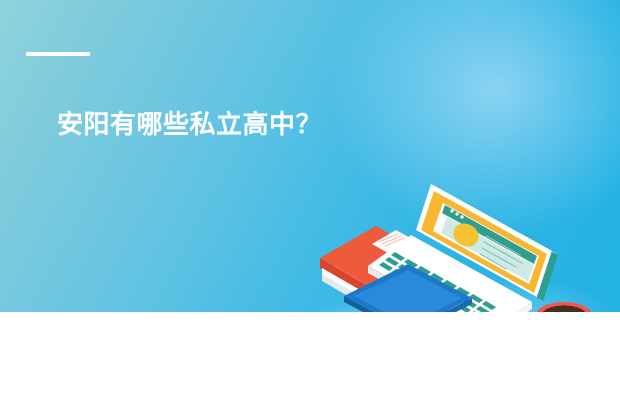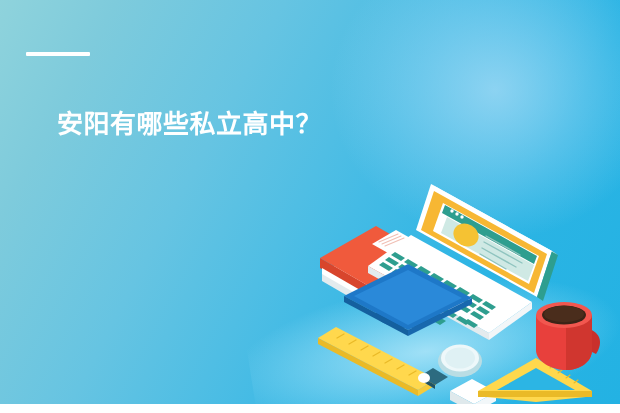--- a/index.html
+++ b/index.html
@@ -8,21 +8,21 @@
     padding: 0;
     background: #ffffff;
   }
   body {
     font-family: "Liberation Sans", "DejaVu Sans", sans-serif;
   }
 
   .banner {
     position: relative;
     width: 620px;
-    height: 404px;
+    height: 312px;
     overflow: hidden;
     background: linear-gradient(118deg,
                 #8fd3dc 0%,
                 #7ecbdc 14%,
                 #66c4e2 34%,
                 #44bbe5 56%,
                 #2bb4e4 76%,
                 #23b2e3 100%);
   }
 

